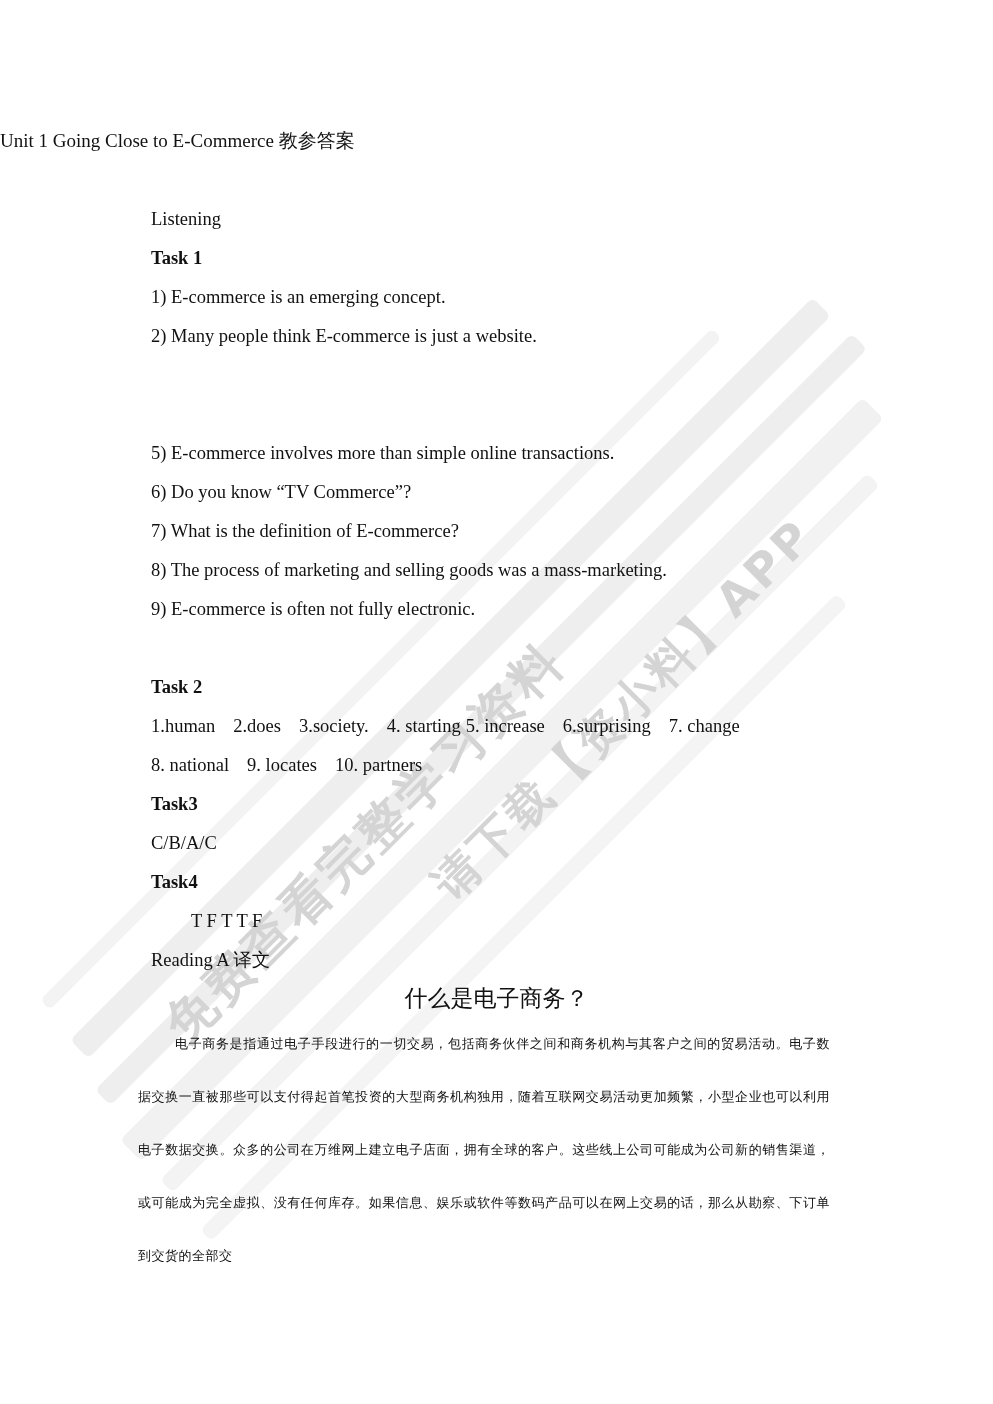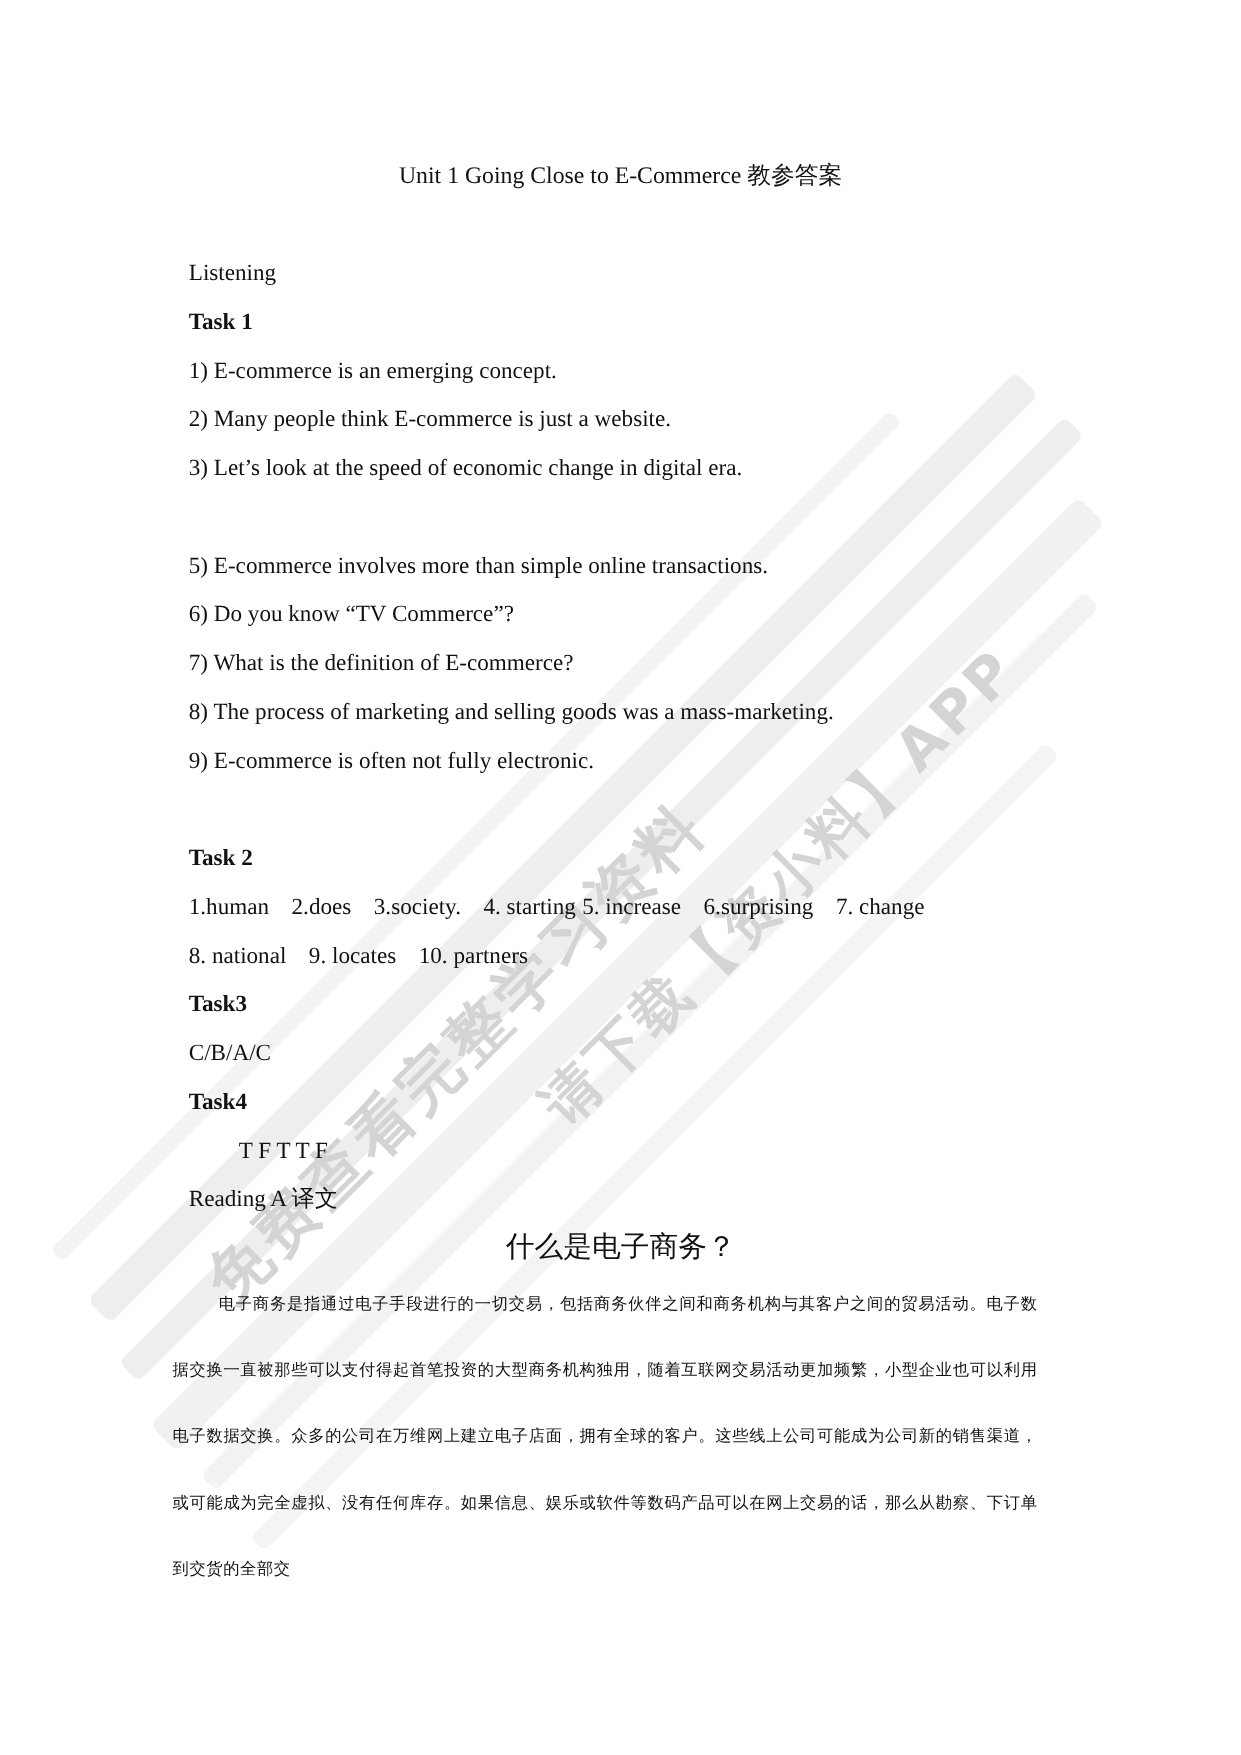--- a/index.html
+++ b/index.html
@@ -56,21 +56,21 @@
       position: absolute;
       left: 151px;
       font-size: 18.5px;
       line-height: 24px;
       white-space: nowrap;
     }
     .title {
       position: absolute;
       left: 0;
       width: 993px;
-      text-align: center;
+      text-align: left;
       top: 128px;
       font-size: 19px;
       line-height: 26px;
     }
     .bold { font-weight: bold; }
     .task2-row span { margin-right: 18px; }
     .task2-row span.tight { margin-right: 5px; }
     .cn-heading {
       position: absolute;
       left: 0;
@@ -112,21 +112,20 @@
   <div class="content">
 
     <div class="title">Unit 1 Going Close to E-Commerce 教参答案</div>
 
     <div class="line" style="top:207px;">Listening</div>
 
     <div class="line bold" style="top:246px;">Task 1</div>
 
     <div class="line" style="top:285px;text-align:right;">1) E-commerce is an emerging concept.</div>
     <div class="line" style="top:324px;">2) Many people think E-commerce is just a website.</div>
-    <div class="line" style="top:363px;">3) Let’s look at the speed of economic change in digital era.</div>
     <div class="line" style="top:441px;">5) E-commerce involves more than simple online transactions.</div>
     <div class="line" style="top:480px;">6) Do you know “TV Commerce”?</div>
     <div class="line" style="top:519px;">7) What is the definition of E-commerce?</div>
     <div class="line" style="top:558px;">8) The process of marketing and selling goods was a mass-marketing.</div>
     <div class="line" style="top:597px;">9) E-commerce is often not fully electronic.</div>
 
     <div class="line bold" style="top:675px;">Task 2</div>
 
     <div class="line task2-row" style="top:714px;">
       <span>1.human</span><span>2.does</span><span>3.society.</span><span class="tight">4. starting</span><span>5. increase</span><span>6.surprising</span><span>7. change</span>

